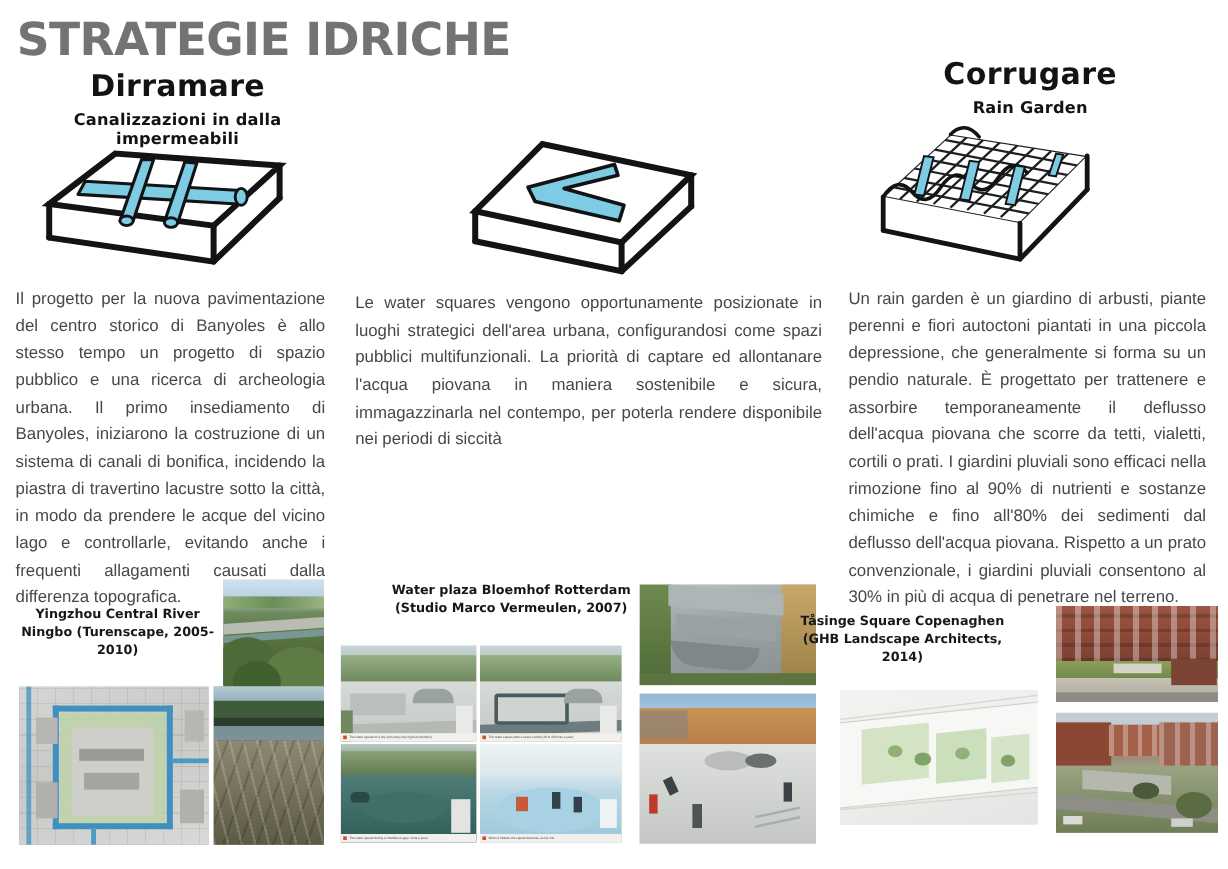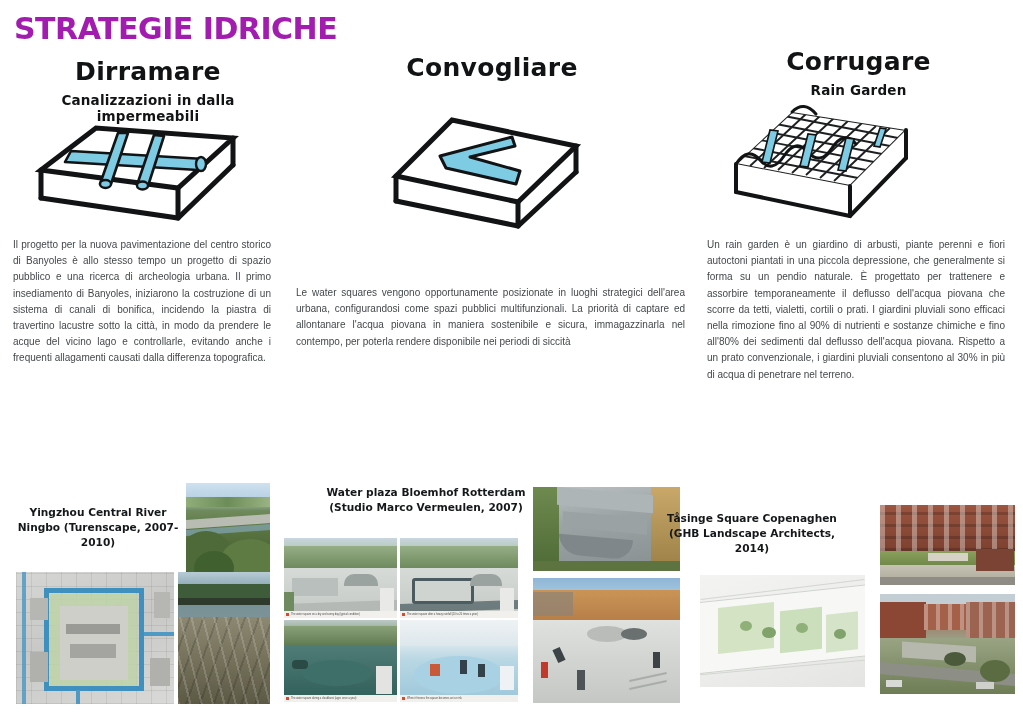--- a/index.html
+++ b/index.html
@@ -9,47 +9,47 @@
     font-family:"Liberation Sans", sans-serif;
     color:#2d3134;
     overflow:hidden;
     position:relative;
   }
   .poster{position:relative;width:1023px;height:724px;}
 
   
   .main-title{
     position:absolute;left:14px;top:14px;
-    font-size:30px;font-weight:bold;letter-spacing:-0.5px;
-    color:#a21caf;line-height:1;
+    font-size:38px;font-weight:bold;letter-spacing:-0.5px;
+    color:#737373;line-height:1;
     font-family:"DejaVu Sans", sans-serif;
   }
 
   .col-head{position:absolute;text-align:center;}
   .col-title{
     font-size:25px;font-weight:bold;color:#111315;
     font-family:"DejaVu Sans", sans-serif;
     letter-spacing:0.3px;line-height:1.1;
   }
   .col-sub{
     font-size:13.5px;font-weight:bold;color:#111315;
     font-family:"DejaVu Sans", sans-serif;
     margin-top:6px;letter-spacing:0.2px;
   }
 
   
   .body-text{
     position:absolute;
-    font-size:10px;line-height:1.62;
+    font-size:14px;line-height:1.62;
     text-align:justify;
     color:#44484b;
     font-family:"Liberation Sans", sans-serif;
   }
   .body-text p{margin:0 0 13px 0;}
-  .body-text p.tight{margin-bottom:0;margin-top:44px;}
+  .body-text p.tight{margin-bottom:0;}
 
   
   .caption{
     position:absolute;text-align:center;
     font-size:10.6px;font-weight:bold;line-height:1.42;
     color:#15181a;
     font-family:"DejaVu Sans", sans-serif;
   }
 
   
@@ -112,21 +112,21 @@
         <path d="M205,30 L205,57"></path>
         <path d="M13,90 L150,110 L205,57"></path>
       </g>
     </svg>
   </div>
 
   <div class="body-text" style="left:13px;top:237px;width:258px;">
     <p>Il progetto per la nuova pavimentazione del centro storico di Banyoles è allo stesso tempo un progetto di spazio pubblico e una ricerca di archeologia urbana. Il primo insediamento di Banyoles, iniziarono la costruzione di un sistema di canali di bonifica, incidendo la piastra di travertino lacustre sotto la città, in modo da prendere le acque del vicino lago e controllarle, evitando anche i frequenti allagamenti causati dalla differenza topografica.</p>
   </div>
 
-  <div class="caption" style="left:14px;top:505px;width:168px;">Yingzhou Central River Ningbo (Turenscape, 2007-2010)</div>
+  <div class="caption" style="left:14px;top:505px;width:168px;">Yingzhou Central River Ningbo (Turenscape, 2005-2010)</div>
 
   <div class="photo" style="left:186px;top:483px;width:84px;height:92px;">
     <div class="ph-inner" style="background:linear-gradient(180deg,#cfe1ef 0%,#b9d2e4 16%,#6f8a5c 30%,#57713f 55%,#3f5a2f 100%);"></div>
     <div class="strip" style="left:0;top:14px;width:100%;height:10px;background:linear-gradient(90deg,#8fae79,#6d8d58,#9ab383);"></div>
     <div class="strip" style="left:0;top:34px;width:100%;height:9px;background:#b9bcb2;transform:skewY(-4deg);"></div>
     <div class="strip" style="left:0;top:44px;width:100%;height:6px;background:#7ea0a8;transform:skewY(-4deg);opacity:.8;"></div>
     <div class="blob" style="left:-6px;top:48px;width:52px;height:48px;background:#4d6a38;"></div>
     <div class="blob" style="left:34px;top:56px;width:60px;height:46px;background:#5d7b42;"></div>
     <div class="blob" style="left:8px;top:68px;width:40px;height:34px;background:#41602f;"></div>
   </div>
@@ -160,21 +160,20 @@
     <div class="strip" style="left:0;top:26px;width:100%;height:7px;background:#2e3b2c;"></div>
     <div class="strip" style="left:0;top:33px;width:100%;height:12px;background:#7e98a0;opacity:.9;"></div>
     <div class="strip" style="left:0;top:45px;width:100%;height:87px;
       background:
         repeating-linear-gradient(76deg, rgba(255,255,255,.16) 0 2px, rgba(0,0,0,0) 2px 11px),
         repeating-linear-gradient(-70deg, rgba(0,0,0,.14) 0 2px, rgba(0,0,0,0) 2px 13px),
         linear-gradient(180deg,#8d8871,#5c5944);"></div>
   </div>
 
   <div class="col-head" style="left:294px;top:54px;width:396px;">
-    <div class="col-title">Convogliare</div>
   </div>
 
   <div class="diagram" style="left:388px;top:104px;width:210px;height:126px;">
     <svg width="210" height="126" viewBox="0 0 210 126">
       <g stroke="#111315" stroke-width="5" stroke-linecap="round" fill="none">
         <path d="M8,72 L64,16 L188,42 L130,98 Z"></path>
       </g>
       <path d="M52,52 L124,33 L127,42 L82,53 L132,67 L128,80 L58,64 Z" fill="#7ecbe4" stroke="#111315" stroke-width="3" stroke-linejoin="round"></path>
       <g stroke="#111315" stroke-width="5" stroke-linecap="round" fill="none">
         <path d="M8,72 L8,97"></path>

